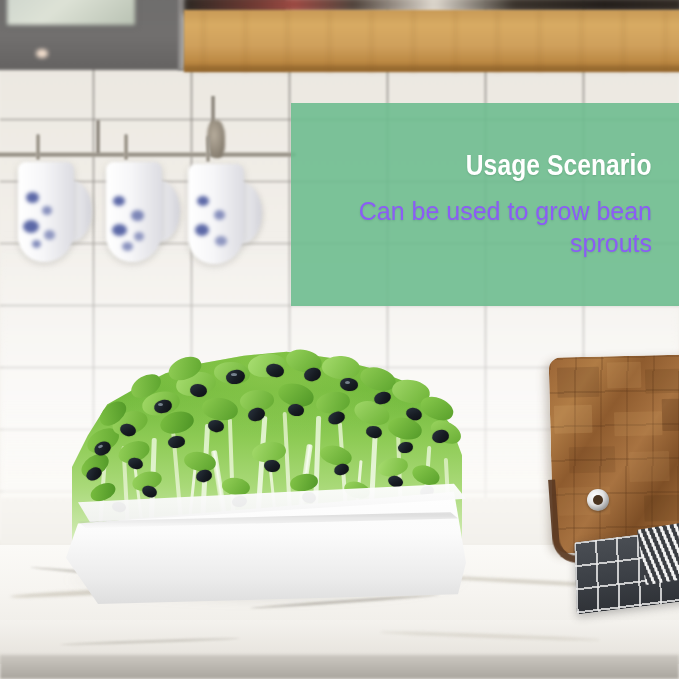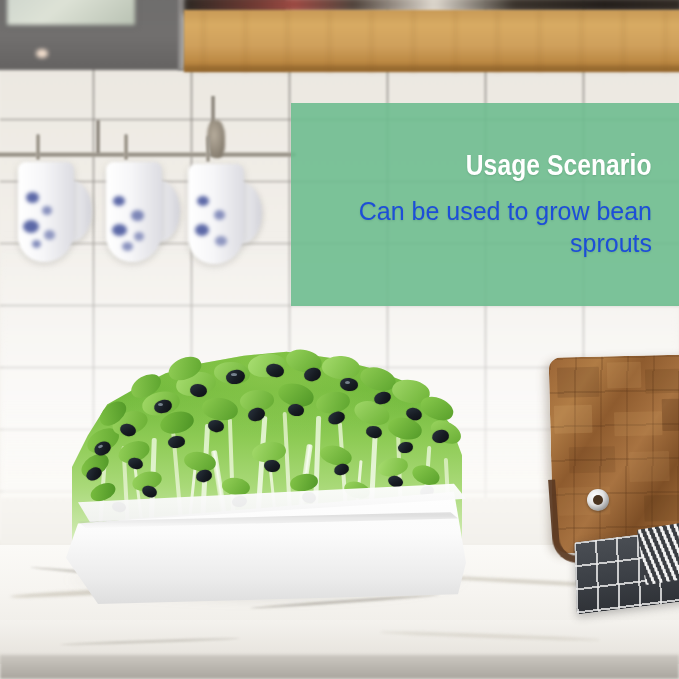--- a/index.html
+++ b/index.html
@@ -156,21 +156,21 @@
   .panel{position:absolute;left:291px;top:103px;width:388px;height:203px;
     background:rgba(110,188,143,.90);
     display:flex;flex-direction:column;justify-content:center;
     align-items:flex-end;padding:0 27px 0 22px;box-sizing:border-box;}
   .panel-title{font-family:"Liberation Sans",sans-serif;
     font-size:30px;font-weight:bold;color:#ffffff;letter-spacing:.1px;
     transform:scaleX(.82);transform-origin:right center;
     text-shadow:0 1px 2px rgba(40,90,65,.22);
     line-height:1.05;margin:0 0 14px 0;white-space:nowrap;}
   .panel-sub{font-family:"Liberation Sans",sans-serif;
-    font-size:25px;font-weight:300;color:#1d4ed8;text-align:right;
+    font-size:25px;font-weight:300;color:#8b5cf6;text-align:right;
     line-height:1.30;margin:0;max-width:330px;
     text-shadow:0 1px 2px rgba(40,90,65,.18);}
 </style>
 </head>
 <body>
 
 <div class="stage">
 
   <div class="wall"></div>
   <div class="wall-soft"></div>

